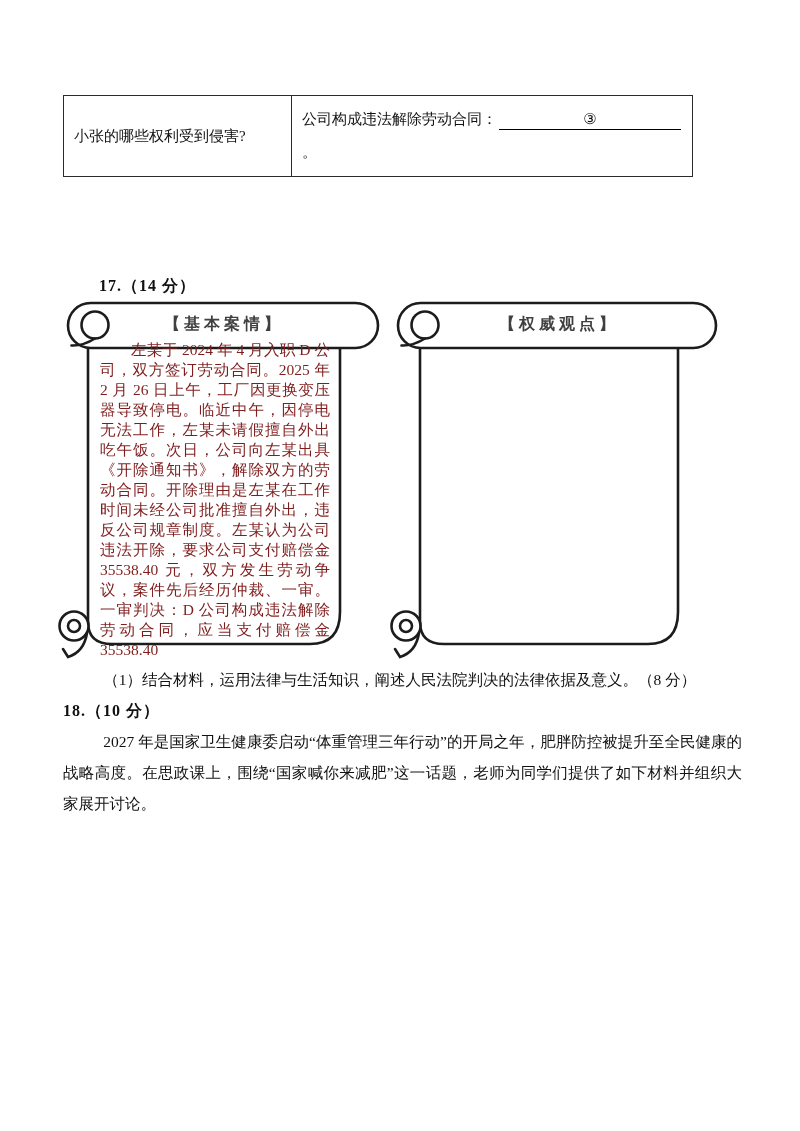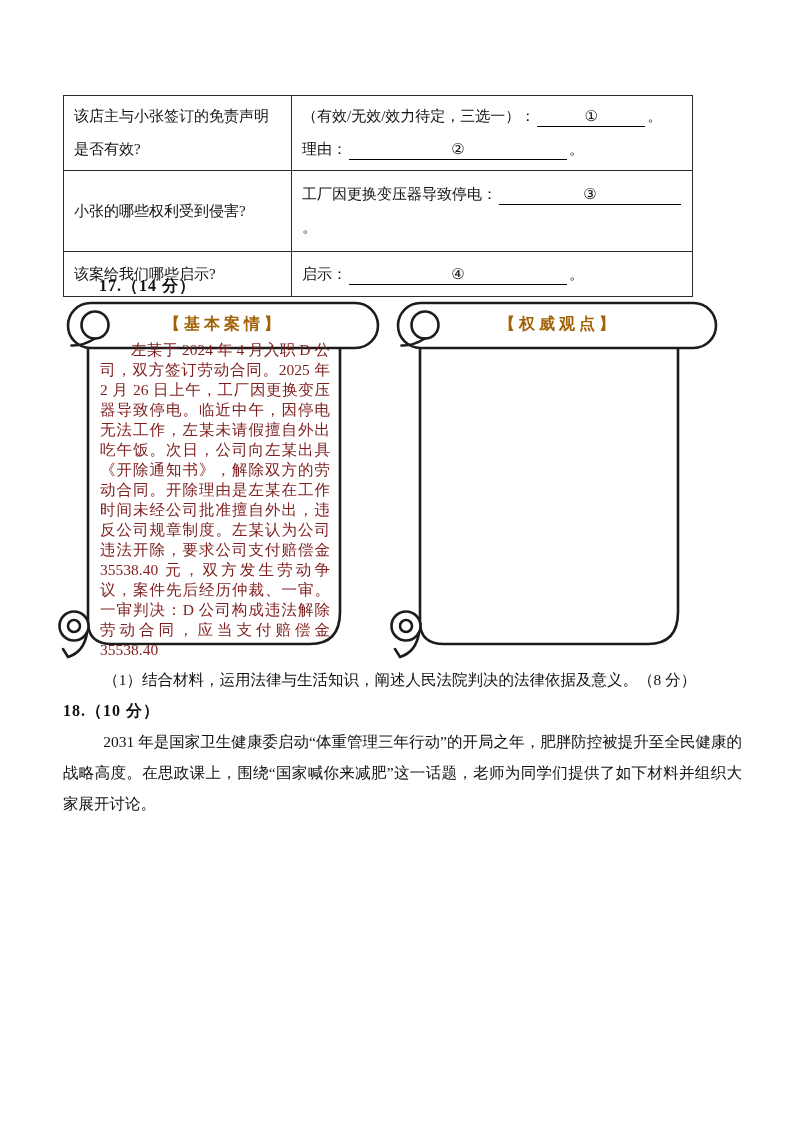--- a/index.html
+++ b/index.html
@@ -46,69 +46,46 @@
   .q18-heading { font-weight:bold; letter-spacing:1px; font-size:16px; }
 
   
   .scroll { position:absolute; top:300px; height:364px; }
   .scroll-left  { left:38px;  width:345px; }
   .scroll-right { left:370px; width:348px; }
   .scroll svg { position:absolute; left:0; top:0; }
   .scroll-title {
     position:absolute; top:14px; text-align:center;
     font-size:16px; letter-spacing:4px; font-weight:bold;
-    color:#a16207;
+    color:#404040;
   }
   .scroll-left  .scroll-title { left:70px; width:232px; }
   .scroll-right .scroll-title { left:70px; width:238px;font-family:Liberation Mono, monospace; }
   .scroll-body {
     position:absolute; top:40px;
     font-size:15.5px; line-height:20px; text-align:justify;
     color:#7f1d1d;
   }
   .scroll-left  .scroll-body { left:62px; width:230px; }
   .scroll-right .scroll-body { left:64px; width:236px; }
   .scroll-body p { text-indent:2em; }
   .scroll-body p:empty { display:none; }
 </style>
 </head>
 <body>
 
 <table class="qa-table">
   <tbody>
-      <tr>
-    <td class="q-col">
-      <span>该店主与小张签订的免责声明是否有效?</span>
-    </td>
-    <td>
-      <div>
-        <span>（有效/无效/效力待定，三选一）：</span><span class="blank w-a">①</span><span>。</span>
-      </div>
-      <div>
-        <span>理由：</span><span class="blank w-b">②</span><span>。</span>
-      </div>
-    </td>
-  </tr>
   <tr style="height:81px;">
     <td class="q-col">
       <span>小张的哪些权利受到侵害?</span>
     </td>
     <td>
       <div>
-        <span>工厂因更换变压器导致停电：</span><span class="blank w-c">③</span><span>。</span>
-      </div>
-    </td>
-  </tr>
-  <tr style="height:45px;">
-    <td class="q-col">
-      <span>该案给我们哪些启示?</span>
-    </td>
-    <td>
-      <div>
-        <span>启示：</span><span class="blank w-b">④</span><span>。</span>
+        <span>公司构成违法解除劳动合同：</span><span class="blank w-c">③</span><span>。</span>
       </div>
     </td>
   </tr>
 </tbody>
   </table>
 
 <div class="q17-heading">17.（14 分）</div>
 
 <div class="scroll scroll-left">
   <svg width="345" height="364" viewBox="0 0 345 364" aria-hidden="true">
@@ -147,14 +124,14 @@
       <circle cx="55" cy="25" r="13.5"></circle>
       <path d="M55,38.5 Q43,46 31.5,45.5" fill="none"></path>
     </g>
   </svg>
   <div class="scroll-title">【权威观点】</div>
 </div>
 
 <div class="content">
   <p class="indent">（1）结合材料，运用法律与生活知识，阐述人民法院判决的法律依据及意义。（8 分）</p>
   <p class="q18-heading">18.（10 分）</p>
-  <p class="indent">2031 年是国家卫生健康委启动“体重管理三年行动”的开局之年，肥胖防控被提升至全民健康的战略高度。在思政课上，围绕“国家喊你来减肥”这一话题，老师为同学们提供了如下材料并组织大家展开讨论。</p>
+  <p class="indent">2027 年是国家卫生健康委启动“体重管理三年行动”的开局之年，肥胖防控被提升至全民健康的战略高度。在思政课上，围绕“国家喊你来减肥”这一话题，老师为同学们提供了如下材料并组织大家展开讨论。</p>
 </div>
 
 </body></html>

